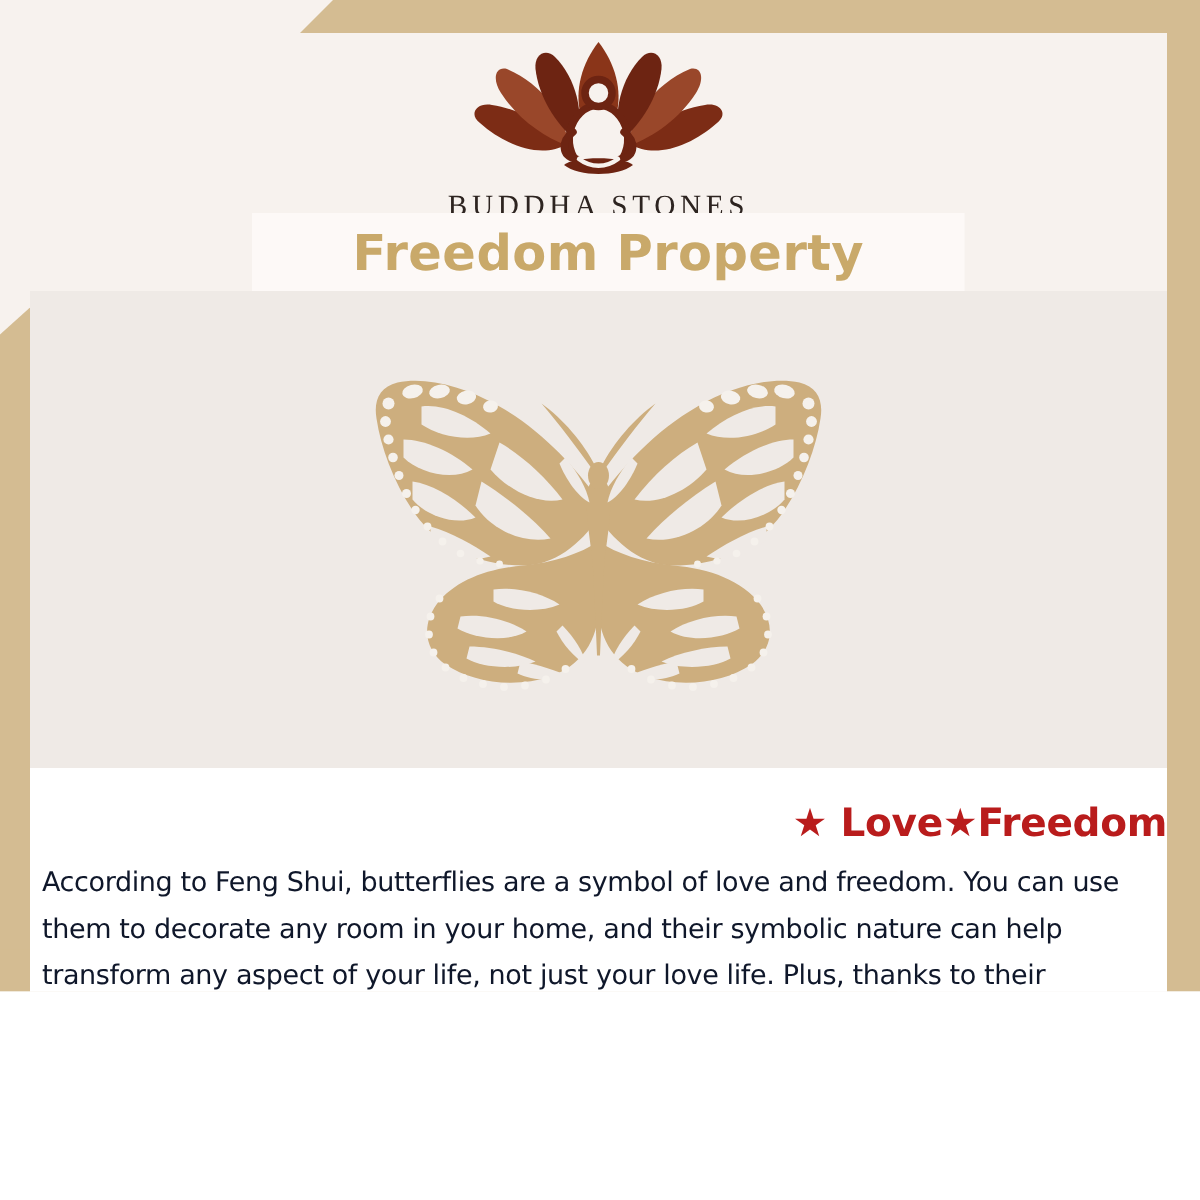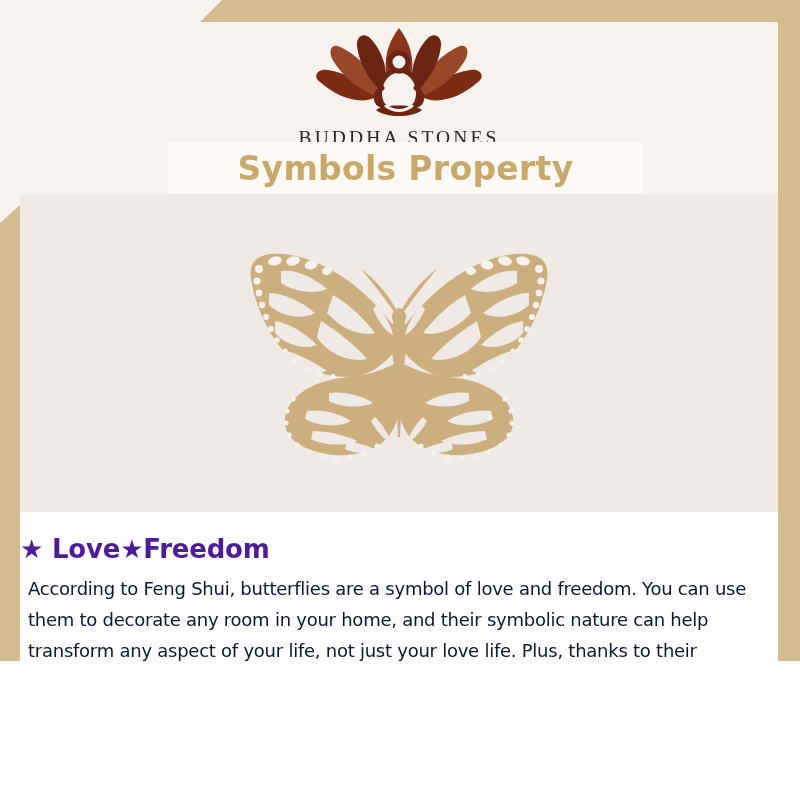--- a/index.html
+++ b/index.html
@@ -153,26 +153,26 @@
   
   .panel {
     position: absolute;
     left: 0;
     right: 0;
     top: 490px;
     bottom: 0;
     background: #ffffff;
   }
   .subhead {
-    text-align: left;
+    text-align: right;
     margin: 22px 0 0 0;
     font-family: "DejaVu Sans", sans-serif;
     font-weight: bold;
     font-size: 26px;
-    color: #4c1d95;
+    color: #b91c1c;
     white-space: nowrap;
     letter-spacing: -0.2px;
   }
   .body-text {
     margin: 9px 8px 0 8px;
     font-family: "DejaVu Sans", sans-serif;
     font-size: 18px;
     line-height: 31px;
     color: #0f172a;
     text-align: left;
@@ -217,21 +217,21 @@
           <path d="M112 62 C 120 68, 120 78, 110 80" stroke="#6d2412" stroke-width="5" fill="none"></path>
 
           <path d="M72 84 C 82 92, 108 92, 118 84 C 112 78, 78 78, 72 84 Z" fill="#6d2412"></path>
           <path d="M82 80 C 90 86, 100 86, 108 80" stroke="#f7f2ee" stroke-width="3" fill="none"></path>
         </g>
       </svg>
       <div class="logo-word">BUDDHA STONES</div>
     </div>
 
     <div class="title-banner">
-      <span class="title-text">Symbols Property</span>
+      <span class="title-text">Freedom Property</span>
     </div>
 
     <div class="stage">
       <svg class="butterfly" viewBox="0 0 356 230">
         <g fill="#cdae7e">
 
           <path d="M178 92
                    C 162 70, 140 46, 112 30
                    C 88 16, 62 10, 44 14
                    C 32 17, 28 26, 30 38

